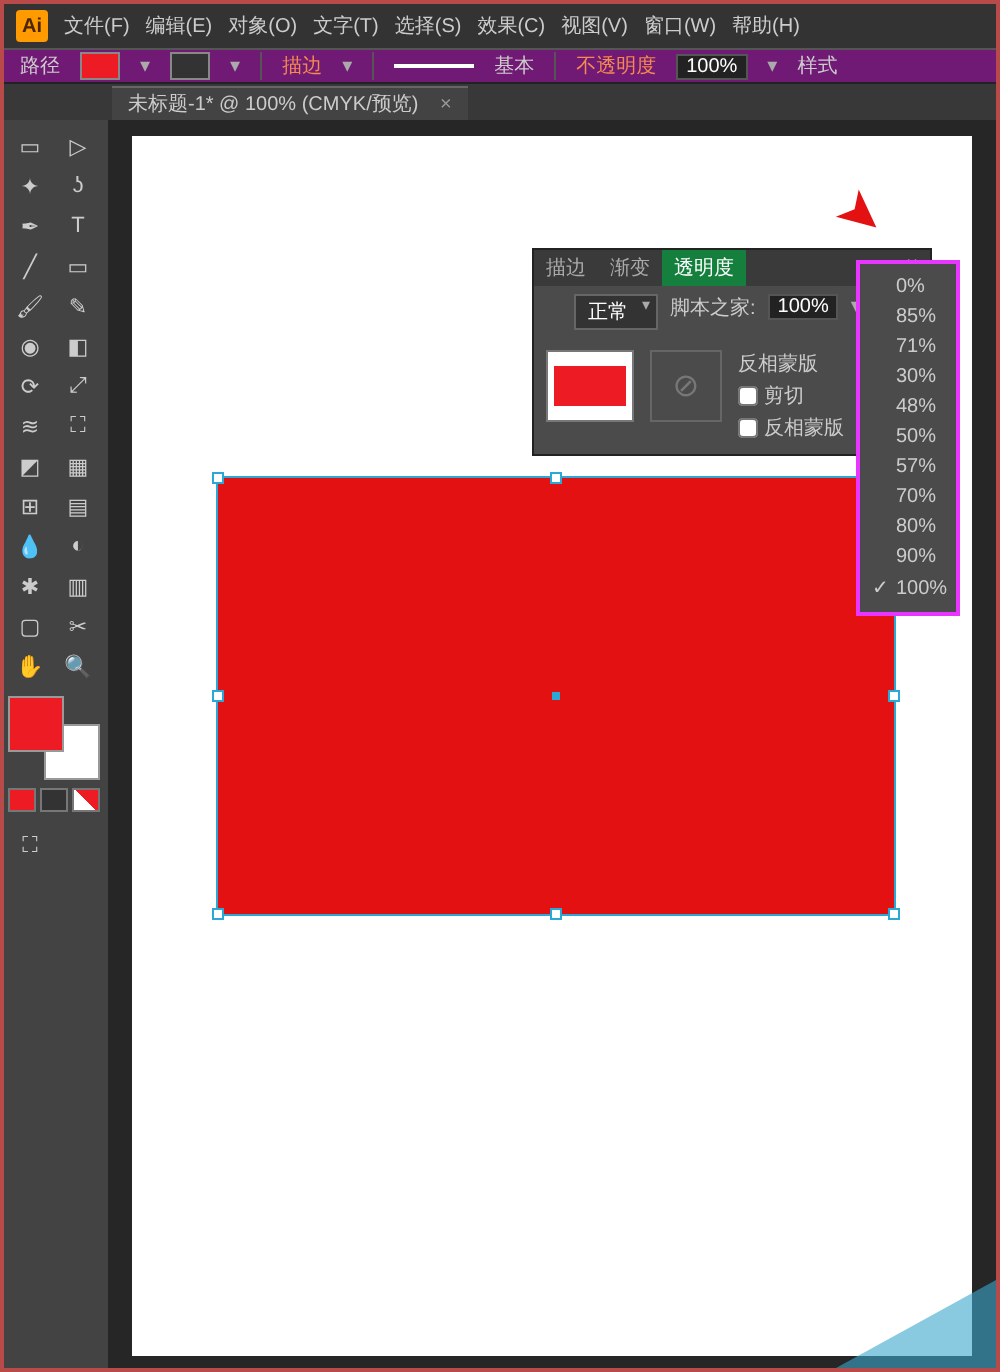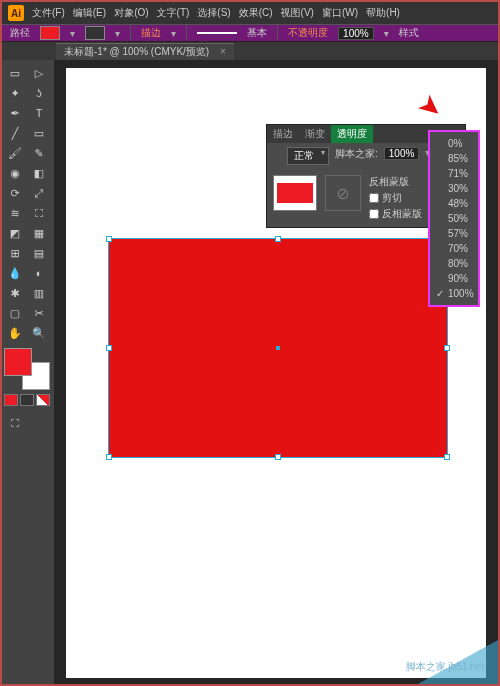--- a/index.html
+++ b/index.html
@@ -231,14 +231,13 @@
       <span>90%</span>
     </div>
   <div class="dd-item">
       <span class="dd-check">✓</span>
       <span>100%</span>
     </div>
 </div>
 
 <div class="wm-tri"></div>
 <div class="watermark">
-  <div>脚本之家 jb51.net</div>
 </div>
 
 </body></html>

